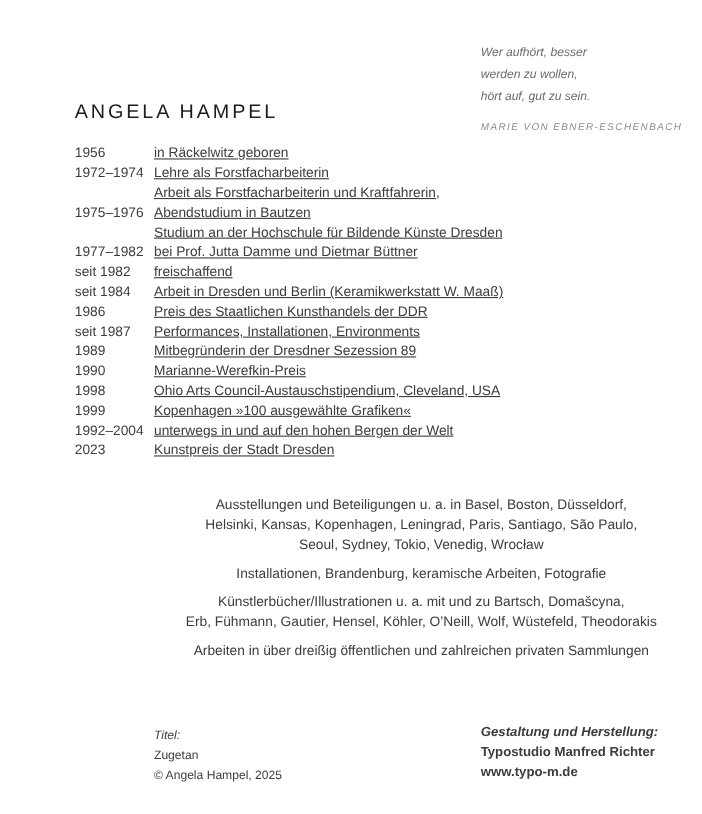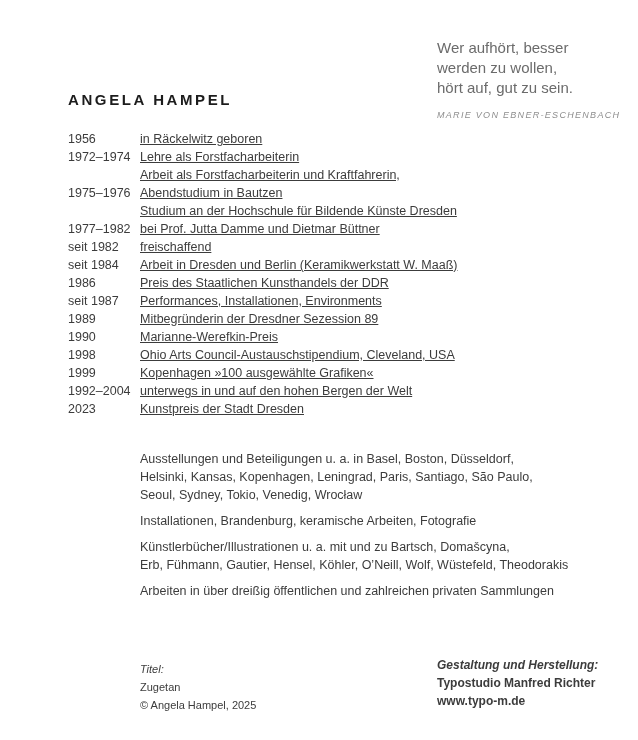--- a/index.html
+++ b/index.html
@@ -20,33 +20,34 @@
     color: var(--text);
     overflow: hidden;
   }
 
   
   .artist-name {
     position: absolute;
     left: 68px;
     top: 91px;
     margin: 0;
-    font-size: 15px;
-    font-weight: bold;
+    font-size: 18px;
+    font-weight: normal;
     letter-spacing: 2.6px;
     color: var(--heading);
   }
   .quote-block {
     position: absolute;
     left: 437px;
     top: 38px;
     width: 190px;
   }
   .quote-text {
-    font-size: 15px;
+    font-style: italic;
+    font-size: 11px;
     line-height: 20px;
     color: var(--muted);
     white-space: pre-line;
   }
   .quote-attribution {
     margin-top: 12px;
     font-style: italic;
     font-size: 9px;
     letter-spacing: 1.3px;
     color: var(--faint);
@@ -68,21 +69,21 @@
 
   
   .bio-paragraphs {
     position: absolute;
     left: 140px;
     top: 450px;
     width: 486px;
     font-size: 12.5px;
     line-height: 18px;
   }
-  .bio-paragraphs p { margin: 0 0 8px 0; white-space: pre-line; }
+  .bio-paragraphs p { margin: 0 0 8px 0; white-space: pre-line; text-align: center; }
 
   
   .colophon-left {
     position: absolute;
     left: 140px;
     top: 660px;
     font-size: 11px;
     line-height: 18px;
   }
   .colophon-right {

